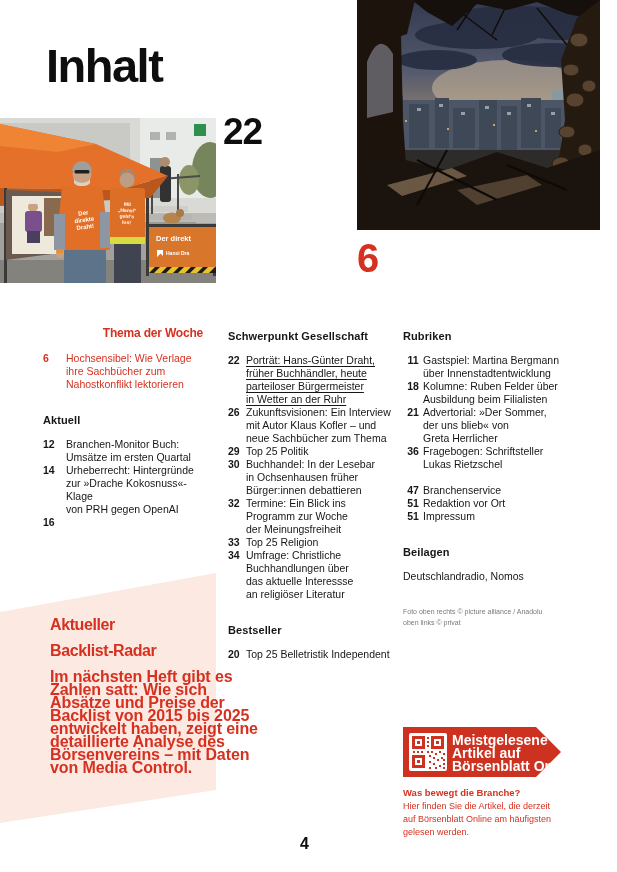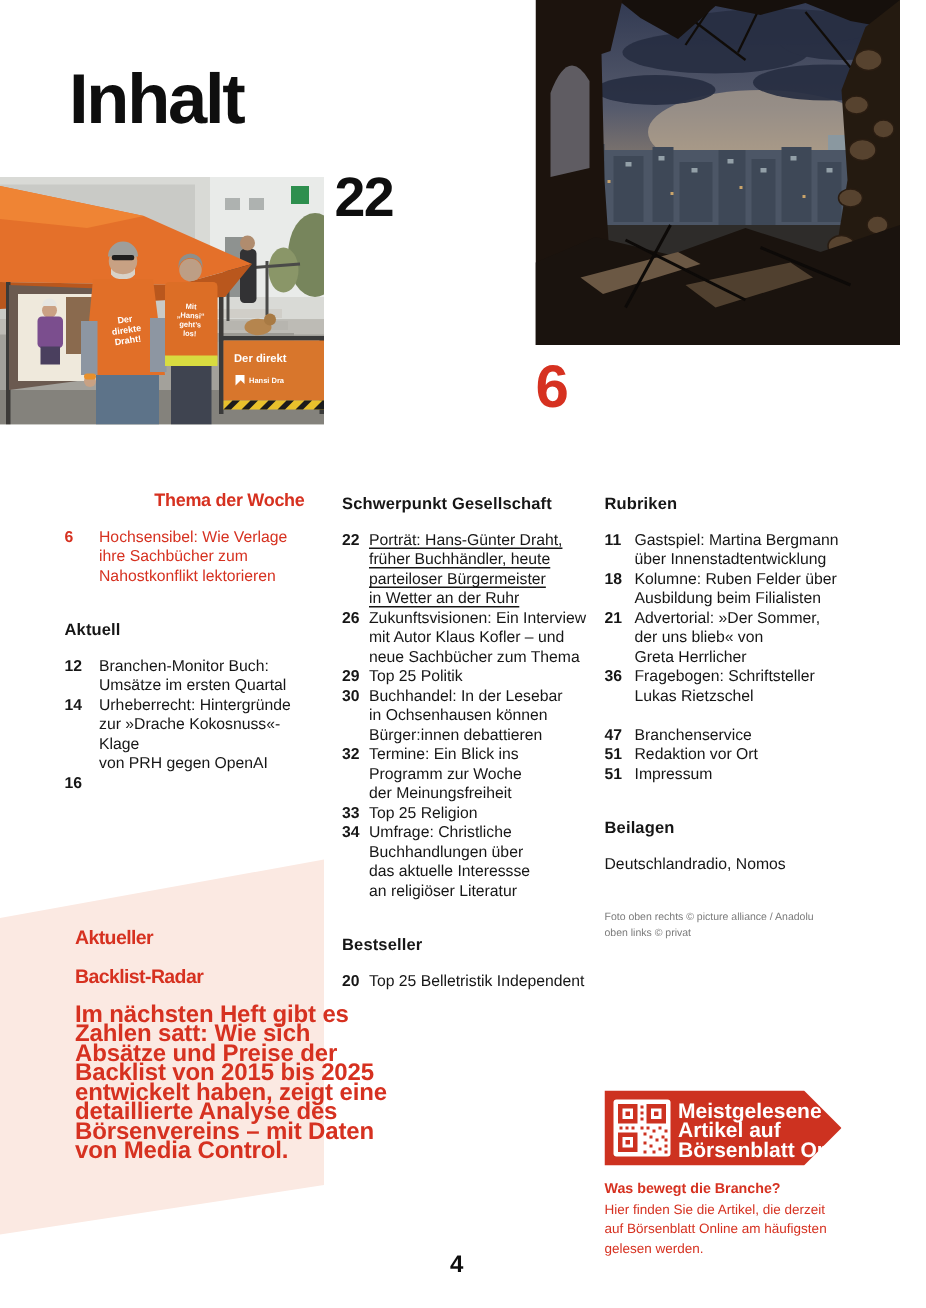--- a/index.html
+++ b/index.html
@@ -29,31 +29,31 @@
   .col1{left:43px;width:160px;}
   .col2{left:228px;width:172px;top:330px;}
   .col3{left:403px;width:176px;top:330px;}
 
   .sec-title-big{font-size:12px;font-weight:700;color:var(--red);margin:0 0 12px 0;letter-spacing:-0.2px;text-align:right;}
   .sec-title{font-size:11px;font-weight:700;margin:0 0 12px 0;letter-spacing:0.1px;}
   .mt{margin-top:23px;}
   .entry{display:flex;align-items:flex-start;font-size:10.5px;line-height:13px;}
   .entry .num{flex:0 0 18px;font-weight:700;}
   .col1 .entry .num{flex:0 0 23px;}
-  .col3 .entry .num{flex:0 0 20px;}
+  .col3 .entry .num{flex:0 0 20px;text-align:center;}
   .entry .txt{white-space:pre-line;}
   .entry .txt.underline{text-decoration:underline;text-decoration-thickness:1px;text-underline-offset:2px;}
   .red-sec{color:var(--red);}
   .gap{height:13px;}
   .plain-text{font-size:10.5px;line-height:13px;white-space:pre-line;}
   .credits{margin-top:23px;font-size:7px;line-height:11px;color:var(--gray);white-space:pre-line;}
 
   .backlist-shape{position:absolute;left:0;top:560px;}
   .backlist-title{
-    position:absolute;left:50px;top:612px;font-size:13px;line-height:26px;font-weight:700;
+    position:absolute;left:50px;top:612px;font-size:16px;line-height:26px;font-weight:700;
     color:var(--red);white-space:pre-line;letter-spacing:-0.4px;
   }
   .backlist-body{
     position:absolute;left:50px;top:670px;font-size:16px;line-height:13px;font-weight:700;
     color:var(--red);white-space:pre-line;letter-spacing:-0.1px;
   }
 
   .banner{position:absolute;left:403px;top:727px;width:158px;height:50px;}
   .banner-label{
     position:absolute;left:452px;top:734px;font-size:14px;line-height:13px;font-weight:700;
@@ -278,21 +278,21 @@
 mit Autor Klaus Kofler – und
 neue Sachbücher zum Thema</span>
     </div>
     <div class="entry">
       <span class="num">29</span>
       <span class="txt">Top 25 Politik</span>
     </div>
     <div class="entry">
       <span class="num">30</span>
       <span class="txt">Buchhandel: In der Lesebar
-in Ochsenhausen können
+in Ochsenhausen früher
 Bürger:innen debattieren</span>
     </div>
     <div class="entry">
       <span class="num">32</span>
       <span class="txt">Termine: Ein Blick ins
 Programm zur Woche
 der Meinungsfreiheit</span>
     </div>
     <div class="entry">
       <span class="num">33</span>

